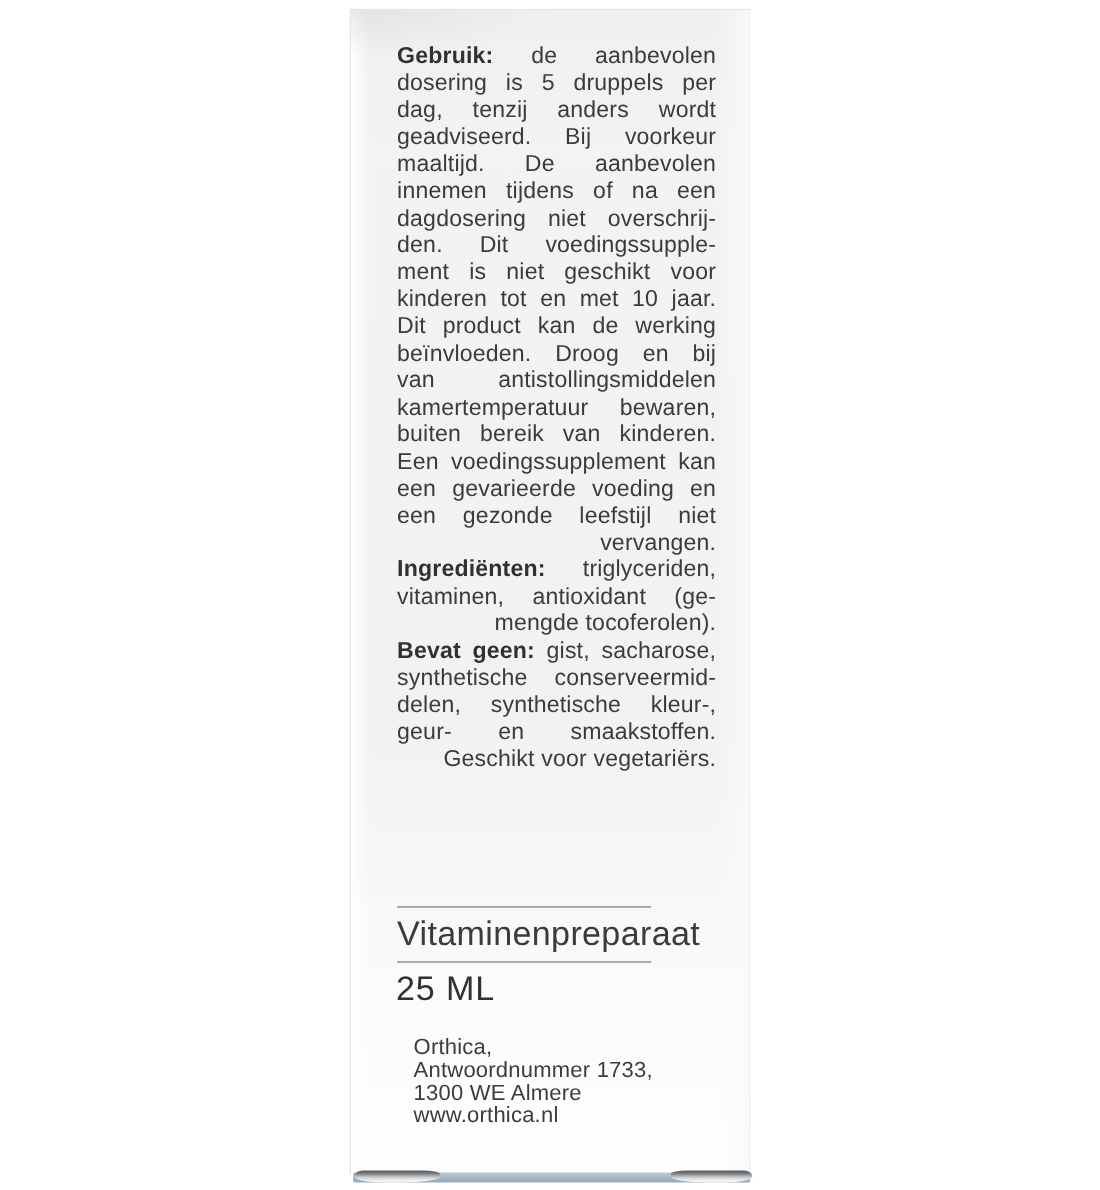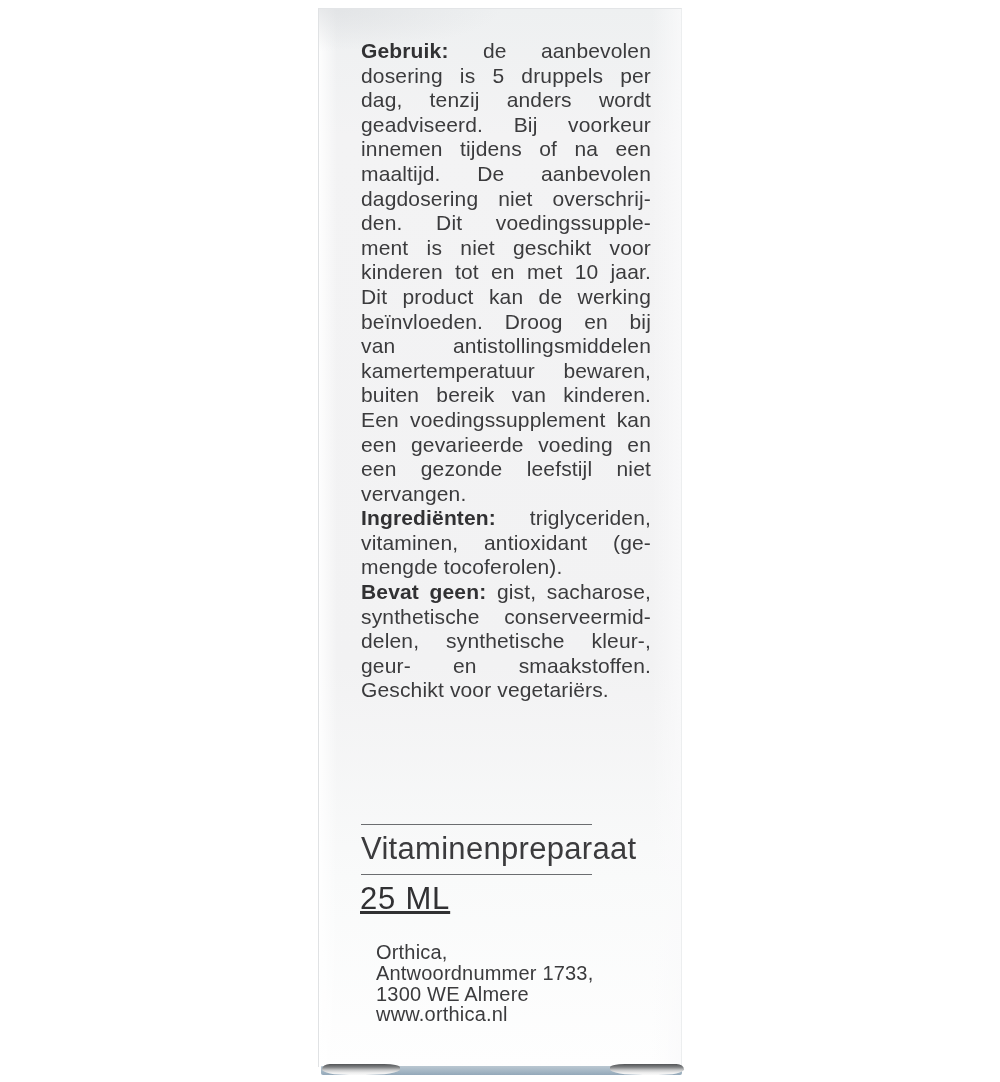--- a/index.html
+++ b/index.html
@@ -23,39 +23,39 @@
     border-right:1px solid #eceeef;
   }
 
   
   .content {
     position:absolute; left:42px; top:30px; width:290px;
     font-size:21px; line-height:24.6px; letter-spacing:.15px;
     color:var(--text,#3b3b3d);
   }
   .para { margin:0; }
-  .line { text-align:left; white-space:normal; }
+  .line { text-align:right; white-space:normal; }
   .line.j { text-align:justify; text-align-last:justify; }
   .b { font-weight:700; color:var(--text-strong,#313133); }
 
   
   .category {
     position:absolute; left:42px; top:815px; width:231px;
     border-top:1.5px solid var(--rule,#6b6d70);
     border-bottom:1.5px solid var(--rule,#6b6d70);
     padding:6px 0 7px 0;
   }
   .category-label {
     font-size:31px; letter-spacing:.3px; color:var(--text,#3b3b3d);
   }
 
   
   .volume {
     position:absolute; left:41px; top:872px;
-    font-size:31px; letter-spacing:.8px; color:var(--text-strong,#313133);text-decoration:underline;
+    font-size:31px; letter-spacing:.8px; color:var(--text-strong,#313133);
   }
 
   
   .address {
     position:absolute; left:57px; top:933px;
     font-size:20px; line-height:20.8px; letter-spacing:.2px;
     color:var(--text,#454547);
   }
 
   
@@ -82,22 +82,22 @@
 <body style="--text: #3b3b3d; --text-strong: #313133; --rule: #6b6d70; --flap: #a5b7c5;">
 
 <div class="box">
 
   <div class="content">
       <div class="para">
         <div class="line j"><span class="b">Gebruik:</span><span> de aanbevolen</span></div>
         <div class="line j"><span>dosering is 5 druppels per</span></div>
         <div class="line j"><span>dag, tenzij anders wordt</span></div>
         <div class="line j"><span>geadviseerd. Bij voorkeur</span></div>
+        <div class="line j"><span>maaltijd. De aanbevolen</span></div>
         <div class="line j"><span>innemen tijdens of na een</span></div>
-        <div class="line j"><span>maaltijd. De aanbevolen</span></div>
         <div class="line j"><span>dagdosering niet overschrij-</span></div>
         <div class="line j"><span>den. Dit voedingssupple-</span></div>
         <div class="line j"><span>ment is niet geschikt voor</span></div>
         <div class="line j"><span>kinderen tot en met 10 jaar.</span></div>
         <div class="line j"><span>Dit product kan de werking</span></div>
         <div class="line j"><span>beïnvloeden. Droog en bij</span></div>
         <div class="line j"><span>van antistollingsmiddelen</span></div>
         <div class="line j"><span>kamertemperatuur bewaren,</span></div>
         <div class="line j"><span>buiten bereik van kinderen.</span></div>
         <div class="line j"><span>Een voedingssupplement kan</span></div>

